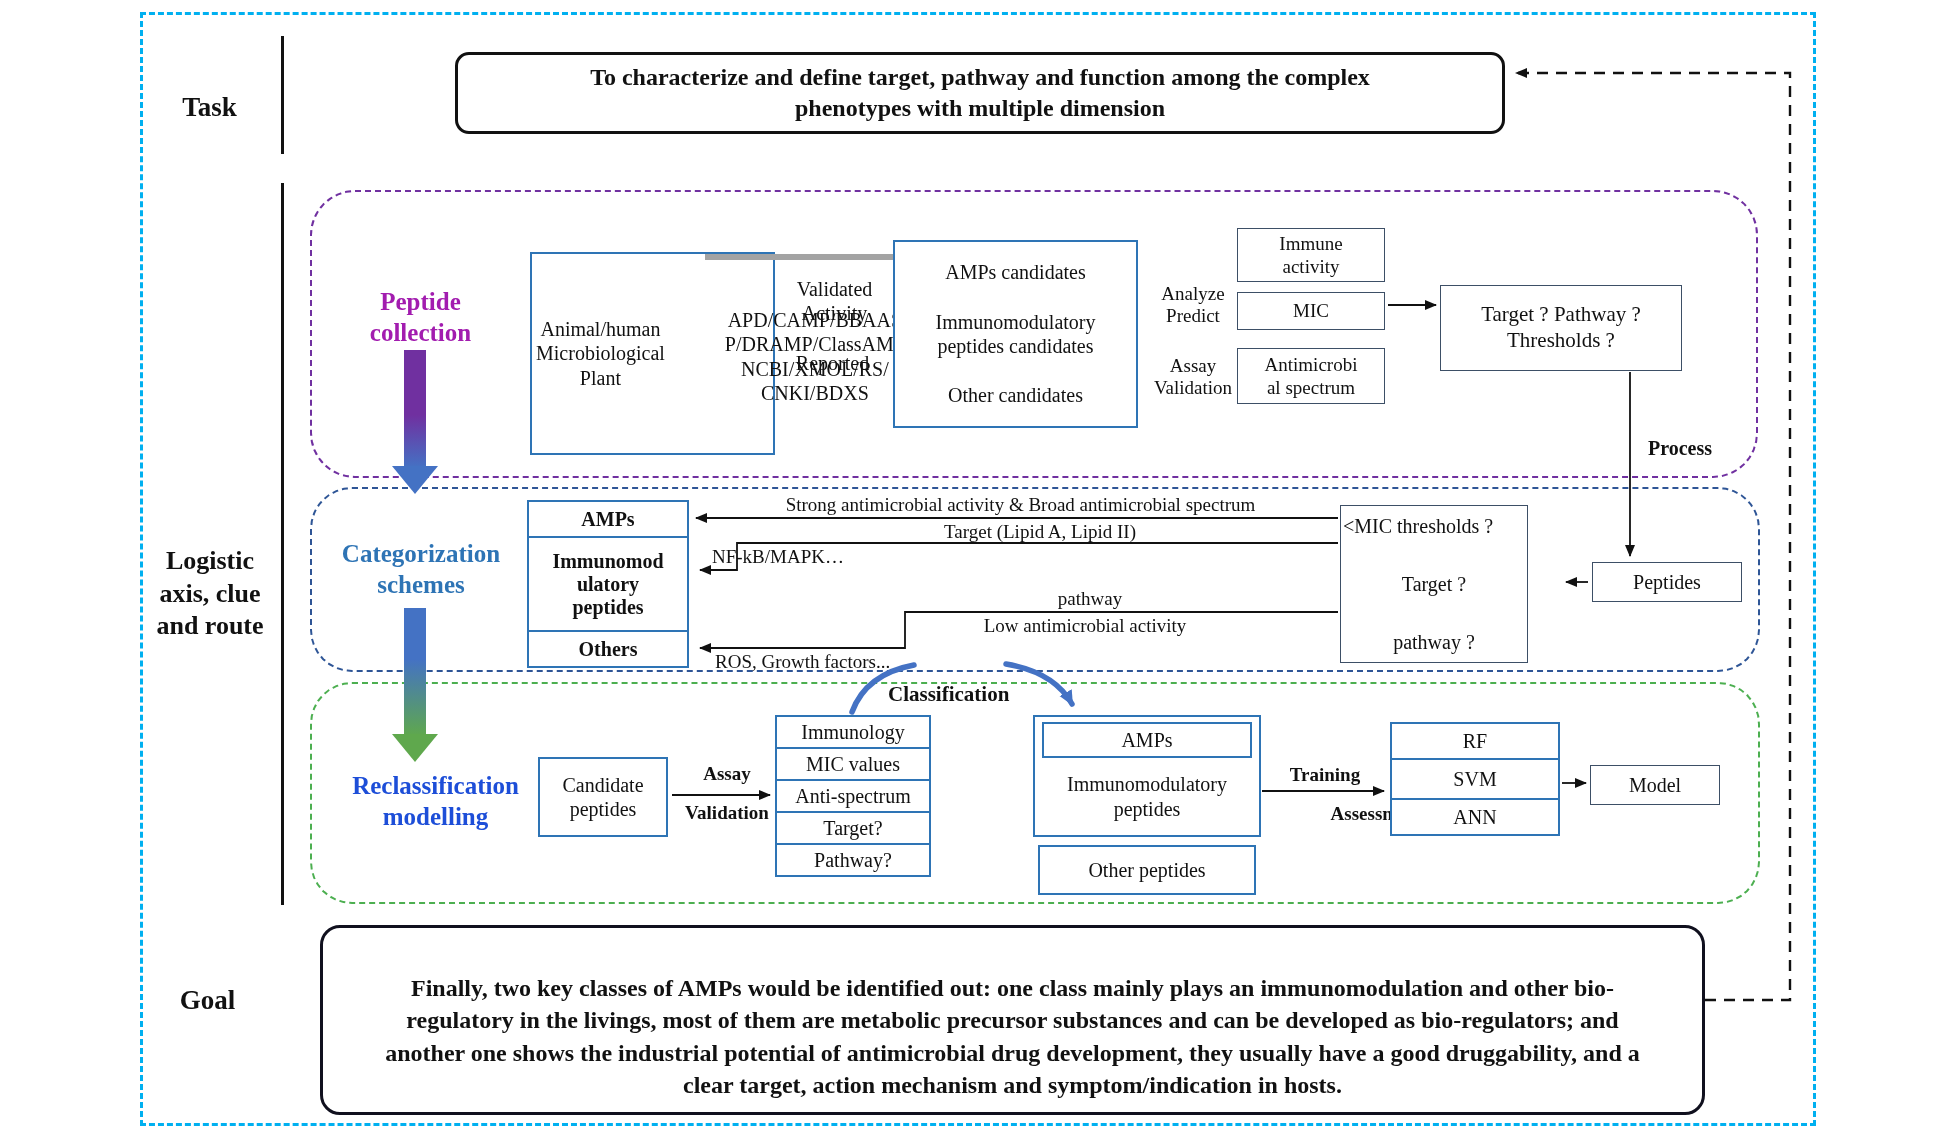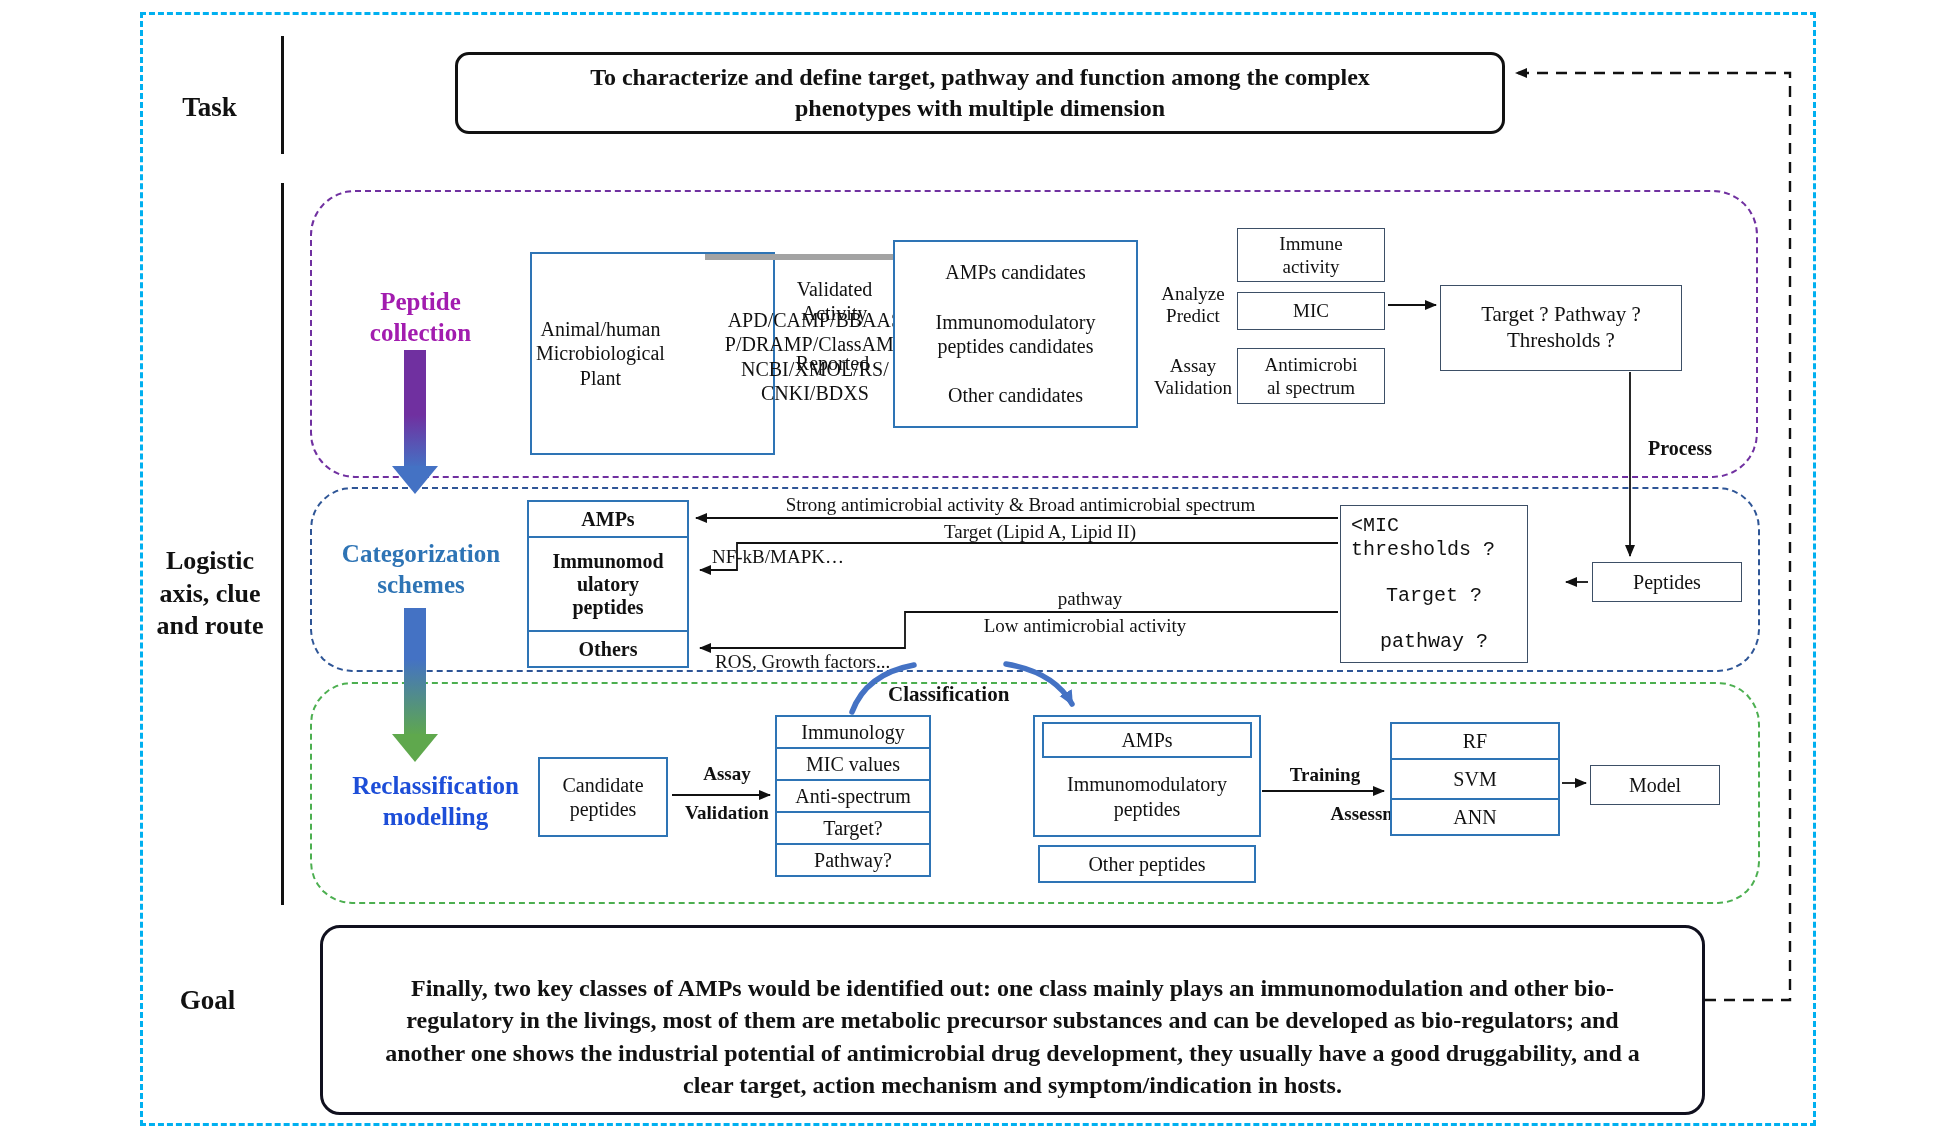--- a/index.html
+++ b/index.html
@@ -100,21 +100,21 @@
     <div class="b pre" style="height:38px;">Others</div>
   </div>
 
   <div class="abs lbl" style="left:703px;top:494px;width:635px;">Strong antimicrobial activity &amp; Broad antimicrobial spectrum</div>
   <div class="abs lbl" style="left:890px;top:521px;width:300px;">Target (Lipid A, Lipid II)</div>
   <div class="abs lbl" style="left:712px;top:546px;width:170px;text-align:left;">NF-kB/MAPK…</div>
   <div class="abs lbl" style="left:1035px;top:588px;width:110px;">pathway</div>
   <div class="abs lbl" style="left:950px;top:615px;width:270px;">Low antimicrobial activity</div>
   <div class="abs lbl" style="left:715px;top:651px;width:220px;text-align:left;">ROS, Growth factors...</div>
 
-  <div class="abs thinbox" style="left:1340px;top:505px;width:188px;height:158px;display:flex;flex-direction:column;justify-content:space-between;padding:8px 10px;font-size:20px;font-family:Liberation Mono, monospace;">
+  <div class="abs thinbox" style="left:1340px;top:505px;width:188px;height:158px;display:flex;flex-direction:column;justify-content:space-between;padding:8px 2px;font-size:20px;">
     <div style="align-self:flex-start;">&lt;MIC thresholds ?</div>
     <div style="align-self:center;">Target ?</div>
     <div style="align-self:center;">pathway ?</div>
   </div>
 
   <div class="abs thinbox ctr" style="left:1592px;top:562px;width:150px;height:40px;font-size:20px;">Peptides</div>
 
   <div class="abs box ctr pre" style="left:538px;top:757px;width:130px;height:80px;">Candidate
 peptides</div>
 
@@ -128,21 +128,21 @@
     <div style="height:34px;">Target?</div>
     <div style="height:34px;">Pathway?</div>
   </div>
 
   <div class="abs b" style="left:888px;top:682px;font-size:21px;">Classification</div>
 
   <div class="abs box" style="left:1033px;top:715px;width:228px;height:122px;"></div>
   <div class="abs box ctr" style="left:1042px;top:722px;width:210px;height:36px;">AMPs</div>
   <div class="abs ctr pre" style="left:1042px;top:764px;width:210px;height:66px;font-size:20px;line-height:1.25;">Immunomodulatory
 peptides</div>
-  <div class="abs box ctr pre" style="left:1038px;top:845px;width:218px;height:38px;">Other peptides</div>
+  <div class="abs box ctr pre" style="left:1038px;top:845px;width:218px;height:50px;">Other peptides</div>
 
   <div class="abs b lbl" style="left:1280px;top:764px;width:90px;">Training</div>
   <div class="abs b lbl" style="left:1318px;top:803px;width:118px;">Assessment</div>
 
   <div class="abs stack" style="left:1390px;top:722px;width:170px;font-size:20px;">
     <div style="height:38px;">RF</div>
     <div style="height:42px;">SVM</div>
     <div style="height:38px;">ANN</div>
   </div>
 

